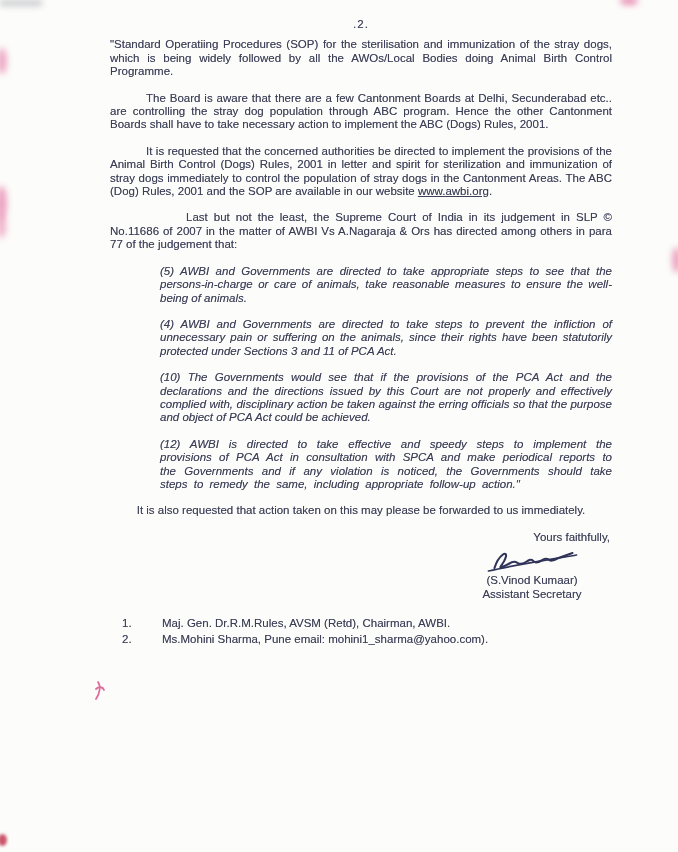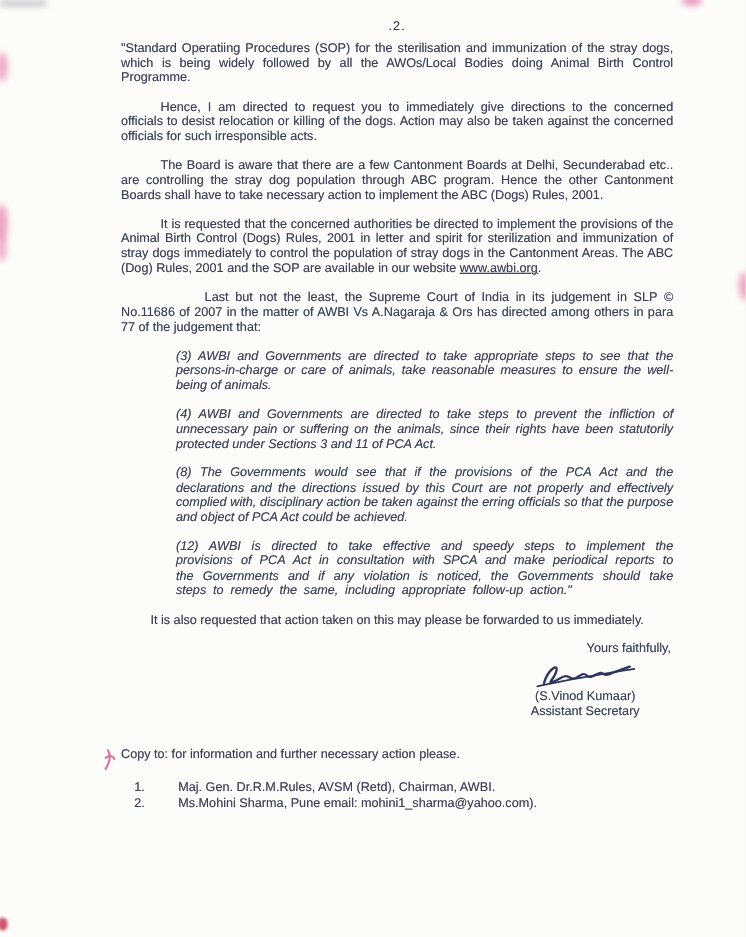--- a/index.html
+++ b/index.html
@@ -56,50 +56,48 @@
 <body>
 
 <div class="page">
 
   <div class="content">
 
     <div class="page-number">.2.</div>
 
     <p>"Standard Operatiing Procedures (SOP) for the sterilisation and immunization of the stray dogs, which is being widely followed by all the AWOs/Local Bodies doing Animal Birth Control Programme.</p>
 
-    <p class="indent">Hence, I am directed to request you to immediately give directions to the concerned officials to desist relocation or killing of the dogs. Action may also be taken against the concerned officials for such irresponsible acts.</p>
 
     <p class="indent">The Board is aware that there are a few Cantonment Boards at Delhi, Secunderabad etc.. are controlling the stray dog population through ABC program. Hence the other Cantonment Boards shall have to take necessary action to implement the ABC (Dogs) Rules, 2001.</p>
 
     <p class="indent"><span>It is requested that the concerned authorities be directed to implement the provisions of the Animal Birth Control (Dogs) Rules, 2001 in letter and spirit for sterilization and immunization of stray dogs immediately to control the population of stray dogs in the Cantonment Areas. The ABC (Dog) Rules, 2001 and the SOP are available in our website </span><span class="link">www.awbi.org</span><span>.</span></p>
 
     <p class="indent-lg">Last but not the least, the Supreme Court of India in its judgement in SLP © No.11686 of 2007 in the matter of AWBI Vs A.Nagaraja &amp; Ors has directed among others in para 77 of the judgement that:</p>
 
     <div class="quotes">
-      <p>(3) AWBI and Governments are directed to take appropriate steps to see that the persons-in-charge or care of animals, take reasonable measures to ensure the well-being of animals.</p>
+      <p>(5) AWBI and Governments are directed to take appropriate steps to see that the persons-in-charge or care of animals, take reasonable measures to ensure the well-being of animals.</p>
       <p>(4) AWBI and Governments are directed to take steps to prevent the infliction of unnecessary pain or suffering on the animals, since their rights have been statutorily protected under Sections 3 and 11 of PCA Act.</p>
-      <p>(8) The Governments would see that if the provisions of the PCA Act and the declarations and the directions issued by this Court are not properly and effectively complied with, disciplinary action be taken against the erring officials so that the purpose and object of PCA Act could be achieved.</p>
+      <p>(10) The Governments would see that if the provisions of the PCA Act and the declarations and the directions issued by this Court are not properly and effectively complied with, disciplinary action be taken against the erring officials so that the purpose and object of PCA Act could be achieved.</p>
       <p class="q-wide">(12) AWBI is directed to take effective and speedy steps to implement the provisions of PCA Act in consultation with SPCA and make periodical reports to the Governments and if any violation is noticed, the Governments should take steps to remedy the same, including appropriate follow-up action."</p>
     </div>
 
     <p class="closing">It is also requested that action taken on this may please be forwarded to us immediately.</p>
 
     <div class="sig-block">
       <div class="val">Yours faithfully,</div>
       <svg class="signature" viewBox="0 0 95 30" aria-hidden="true">
         <g fill="none" stroke="#30335a" stroke-width="2.1" stroke-linecap="round">
           <path d="M10,22 C14,9 24,3 21,12 C19,19 9,26 24,18 C35,11 31,23 43,15 C51,10 46,21 58,14 C66,9 61,19 74,12 L88,7"></path>
           <path d="M4,25 C30,19 62,14 92,9" stroke-width="1.7"></path>
         </g>
       </svg>
       <div>(S.Vinod Kumaar)</div>
       <div>Assistant Secretary</div>
     </div>
 
-    <p class="copy-line">Copy to: for information and further necessary action please.</p>
 
     <div class="recipients">
       <div class="recipient">
         <span class="num">1.</span>
         <span class="rtext">Maj. Gen. Dr.R.M.Rules, AVSM (Retd), Chairman, AWBI.</span>
       </div>
       <div class="recipient">
         <span class="num">2.</span>
         <span class="rtext">Ms.Mohini Sharma, Pune email: mohini1_sharma@yahoo.com).</span>
       </div>

